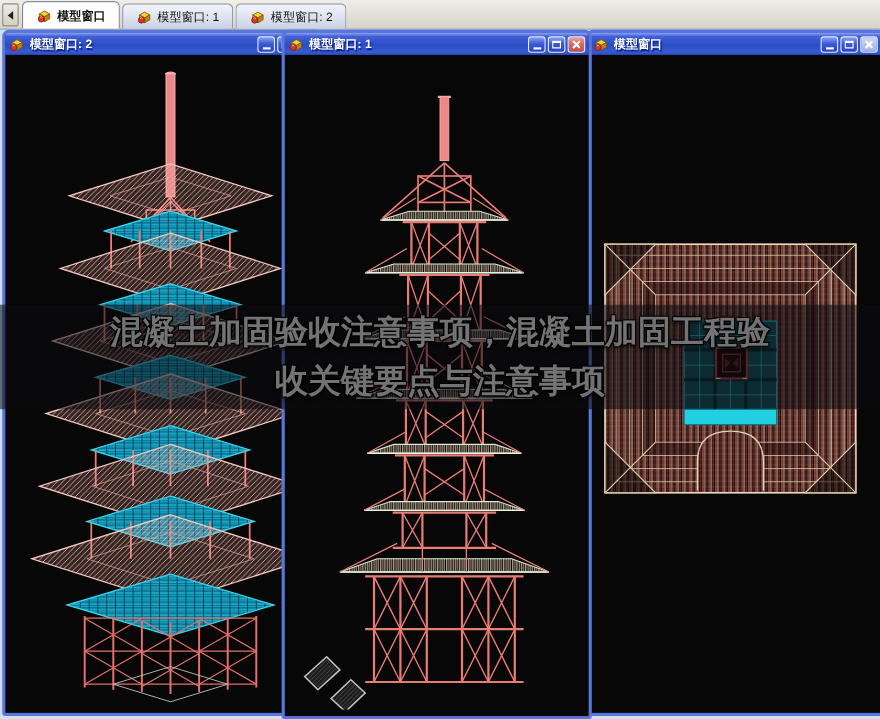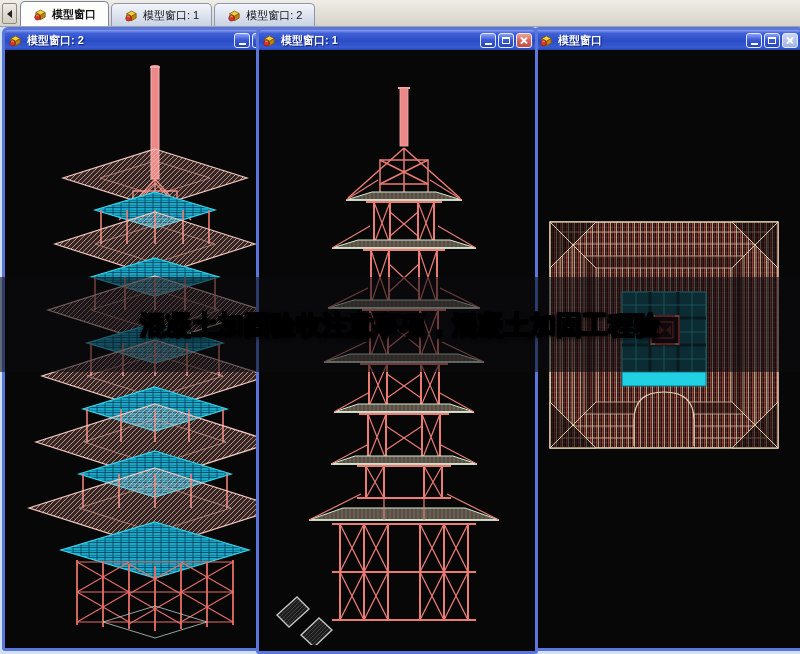--- a/index.html
+++ b/index.html
@@ -74,21 +74,21 @@
   }
   .client svg{display:block;}
   
   .overlay{
     position:absolute;left:0;top:277px;width:800px;height:95px;
     background:rgba(11,11,16,0.56);
     z-index:50;display:flex;flex-direction:column;justify-content:center;
     pointer-events:none;
   }
   .overlay .line{
-    text-align:center;color:#000000;font-weight:800;font-size:26px;line-height:44px;
+    text-align:center;color:#737373;font-weight:800;font-size:30px;line-height:44px;
     font-family:"Liberation Sans",sans-serif;letter-spacing:0px;
     text-shadow:-1px -1px 0 #000,1px -1px 0 #000,-1px 1px 0 #000,1px 1px 0 #000,0 2px 4px rgba(0,0,0,.85);
     white-space:nowrap;
   }
 </style>
 </head>
 <body>
 
 <svg width="0" height="0" style="position:absolute" aria-hidden="true">
   <symbol id="mw-icon" viewBox="0 0 16 16">
@@ -389,13 +389,14 @@
           <path d="M115,266h4M139,266h4M115,294h4M139,294h4"></path>
         </g>
 
       <path d="M98,396 L98,370 Q98,342 128,342 Q158,342 158,370 L158,396" fill="url(#planh)" stroke="#e4d4b4" stroke-width="1.2"></path>
     </svg>
   </div>
 </div>
 
 <div class="overlay">
   <div class="line">混凝土加固验收注意事项，混凝土加固工程验</div>
+  <div class="line">收关键要点与注意事项</div>
 </div>
 
 </body></html>

